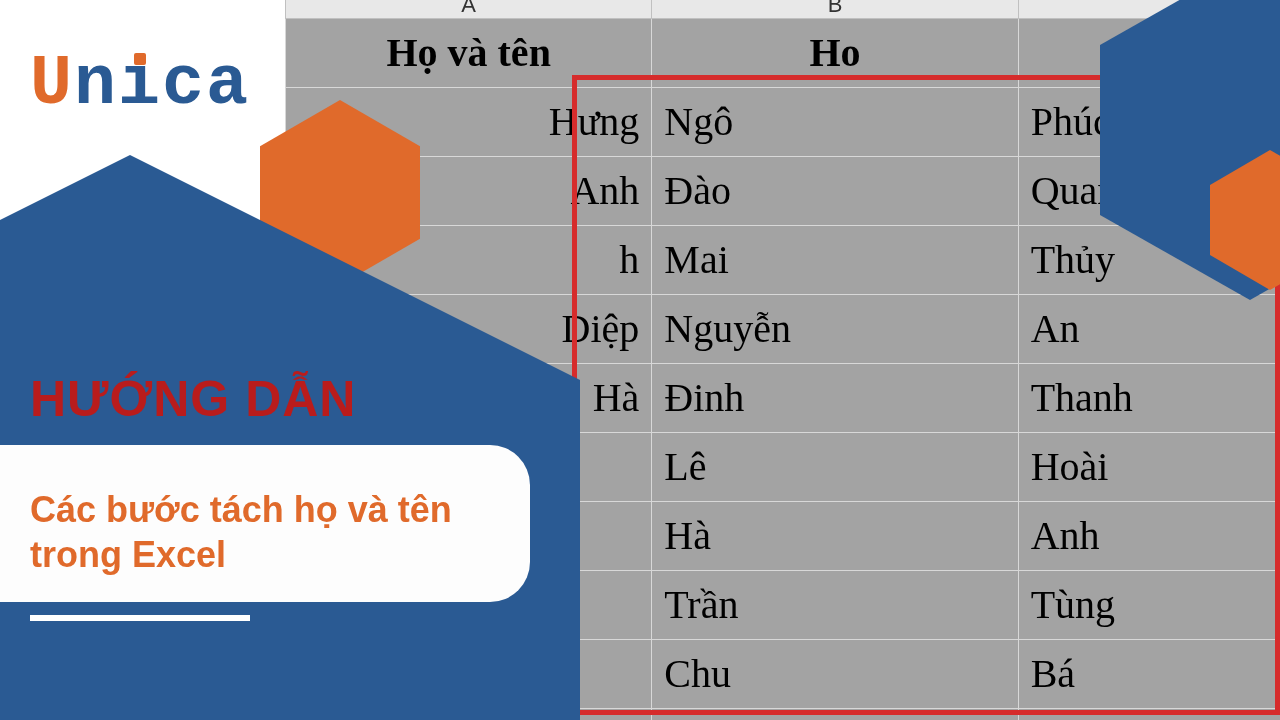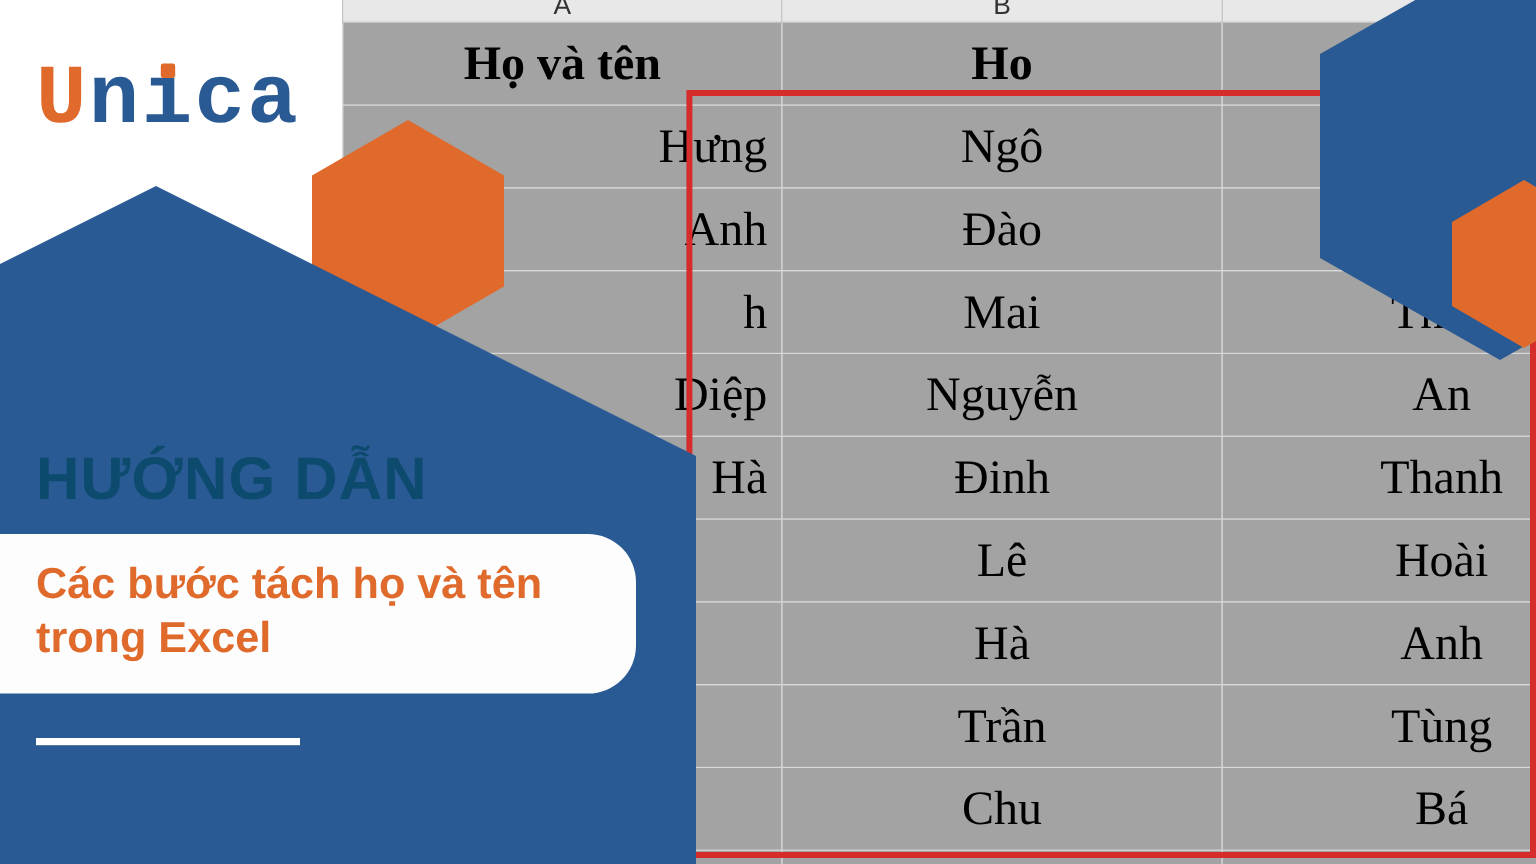--- a/index.html
+++ b/index.html
@@ -36,21 +36,21 @@
   vertical-align: middle;
   color: #000;
   background: #a3a3a3;
   width: 320px;
 }
 .spreadsheet th.data {
   font-weight: bold;
   text-align: center;
   font-size: 40px;
 }
-.spreadsheet td { text-align: center; }
+.spreadsheet td { text-align: left; }
 .spreadsheet td.colA { text-align: right; }
 
 .redbox {
   position: absolute;
   border: 5px solid #d62c2c;
   left: 572px;
   top: 75px;
   width: 708px;
   height: 640px;
   pointer-events: none;
@@ -97,34 +97,34 @@
   width: 900px;
   height: 900px;
   background: #2a5a93;
   clip-path: polygon(50% 0%, 100% 25%, 100% 75%, 50% 100%, 0% 75%, 0% 25%);
 }
 
 .heading {
   position: absolute;
   left: 30px;
   top: 370px;
-  color: #0c4a6e;
+  color: #b91c1c;
   font-family: "Arial Black", Arial, sans-serif;
   font-weight: 900;
   font-size: 50px;
   letter-spacing: 1px;
 }
 .pill {
   position: absolute;
   left: 0px;
   top: 445px;
   width: 530px;
   background: #fdfdfd;
   border-radius: 0 40px 40px 0;
-  padding: 18px 30px 25px 30px;
+  padding: 42px 30px 25px 30px;
 }
 .pill-text {
   color: #e06a2b;
   font-weight: 700;
   font-size: 36px;
   line-height: 1.25;
 }
 .underline {
   position: absolute;
   left: 30px;

